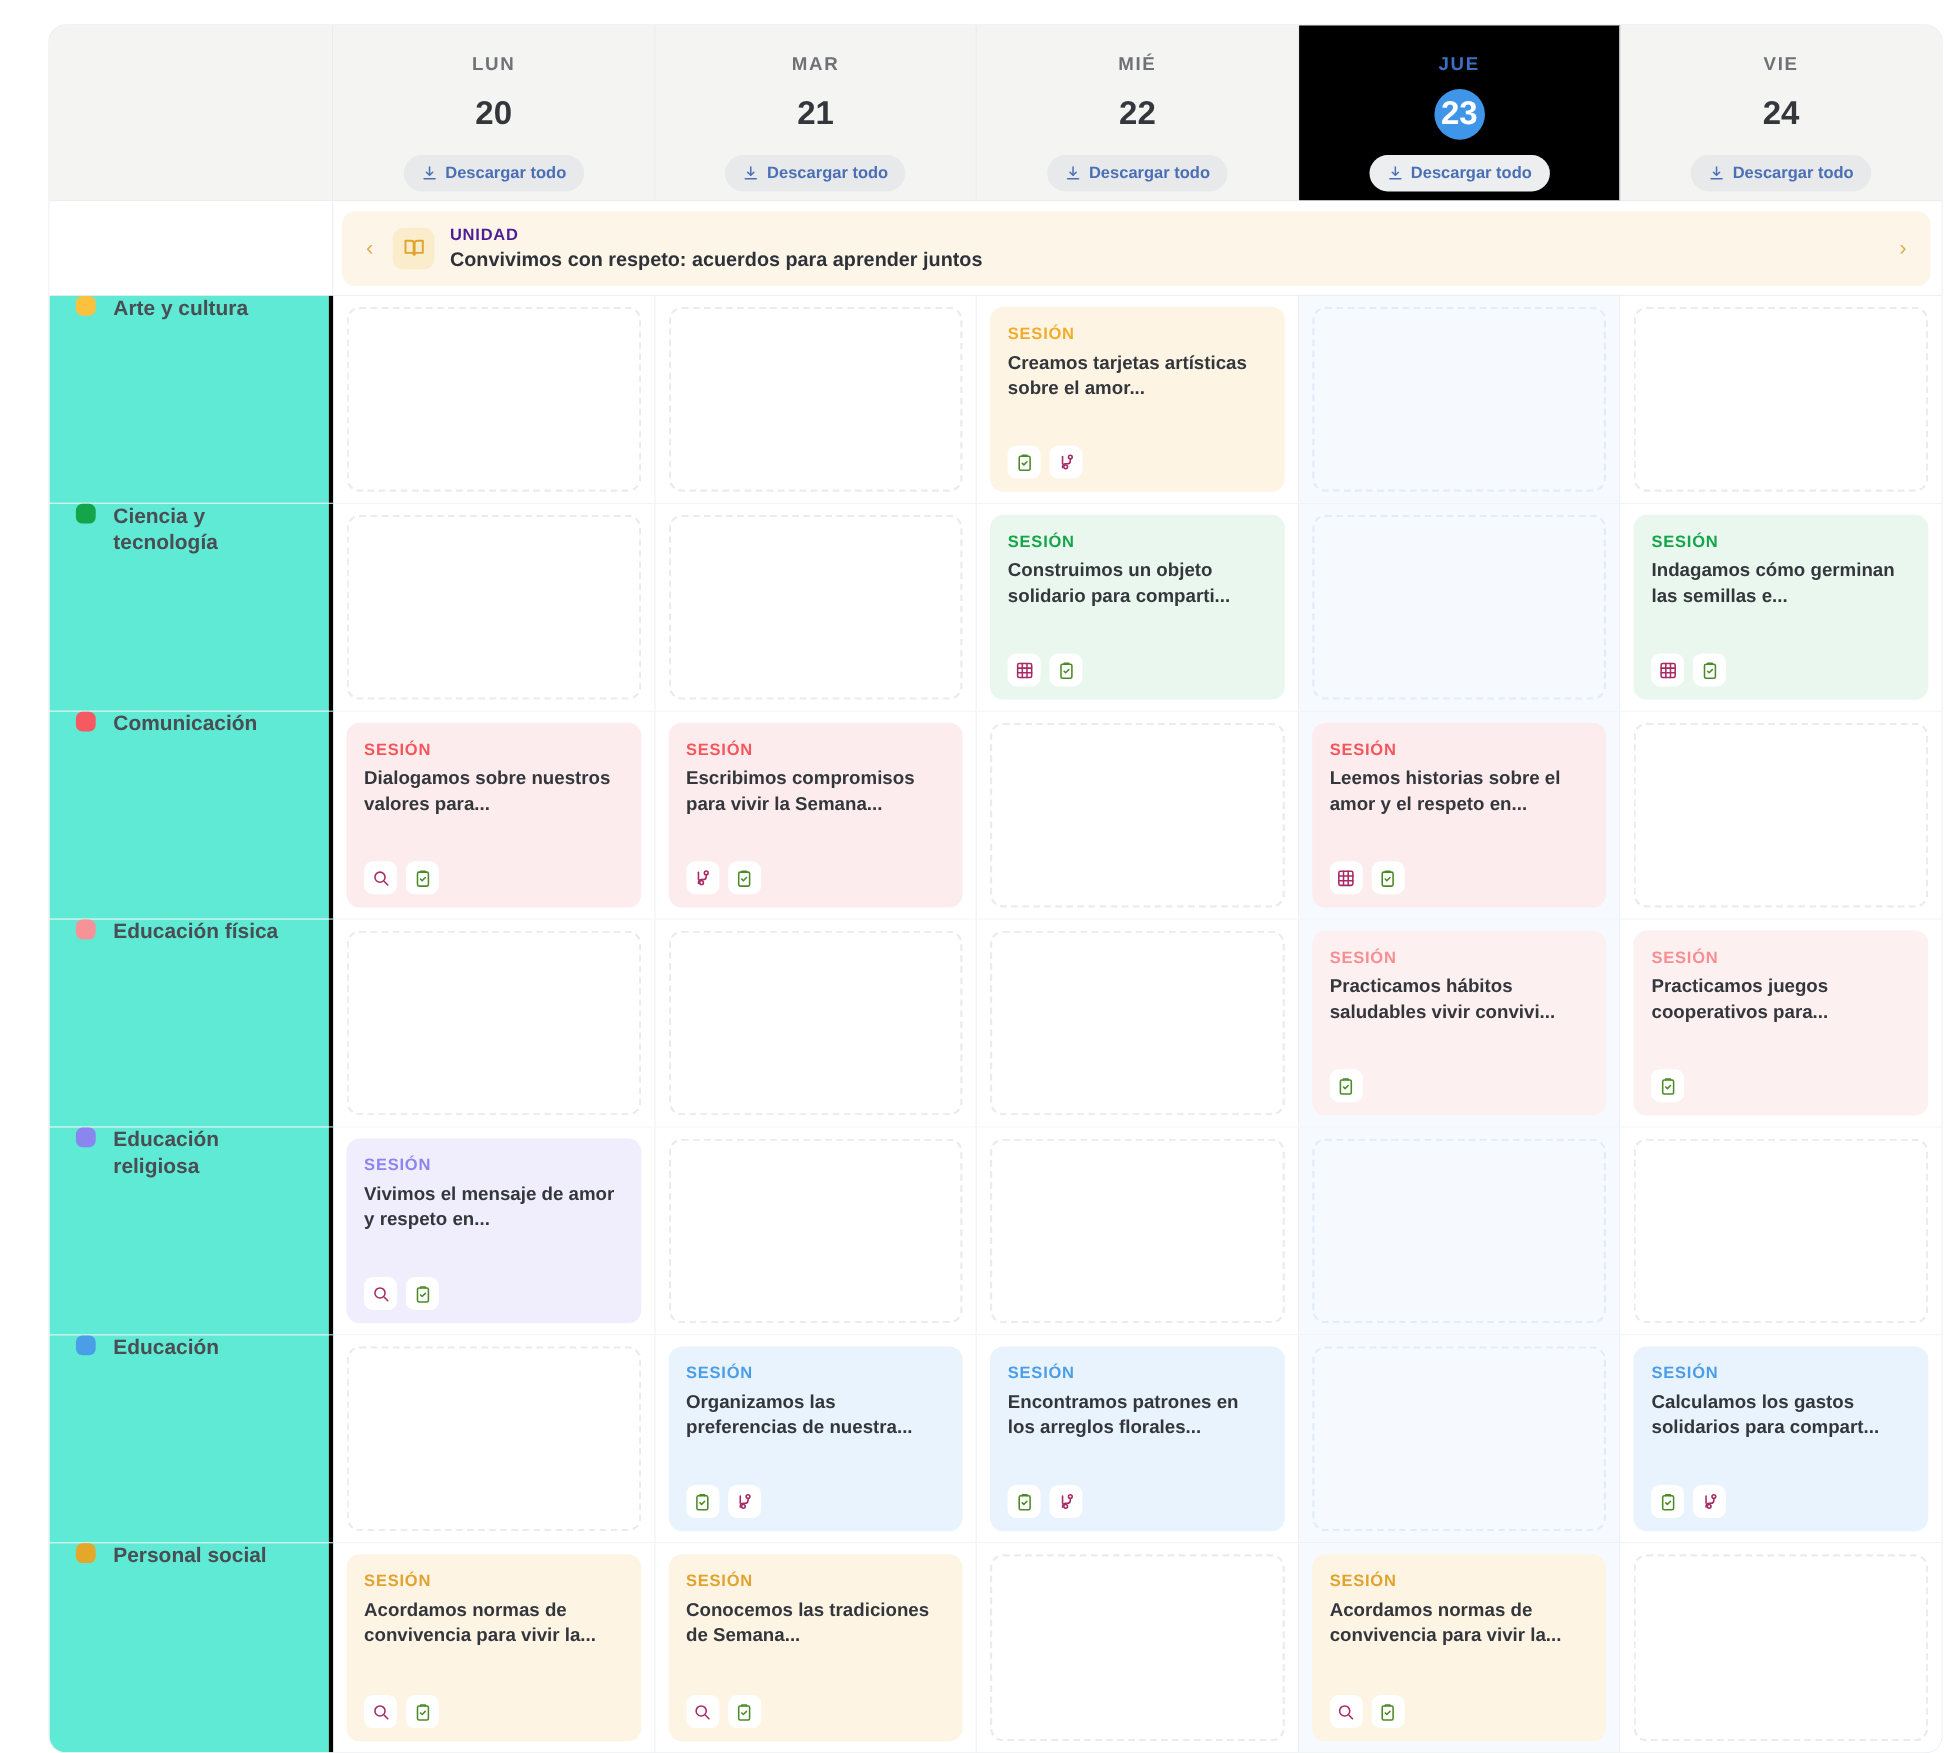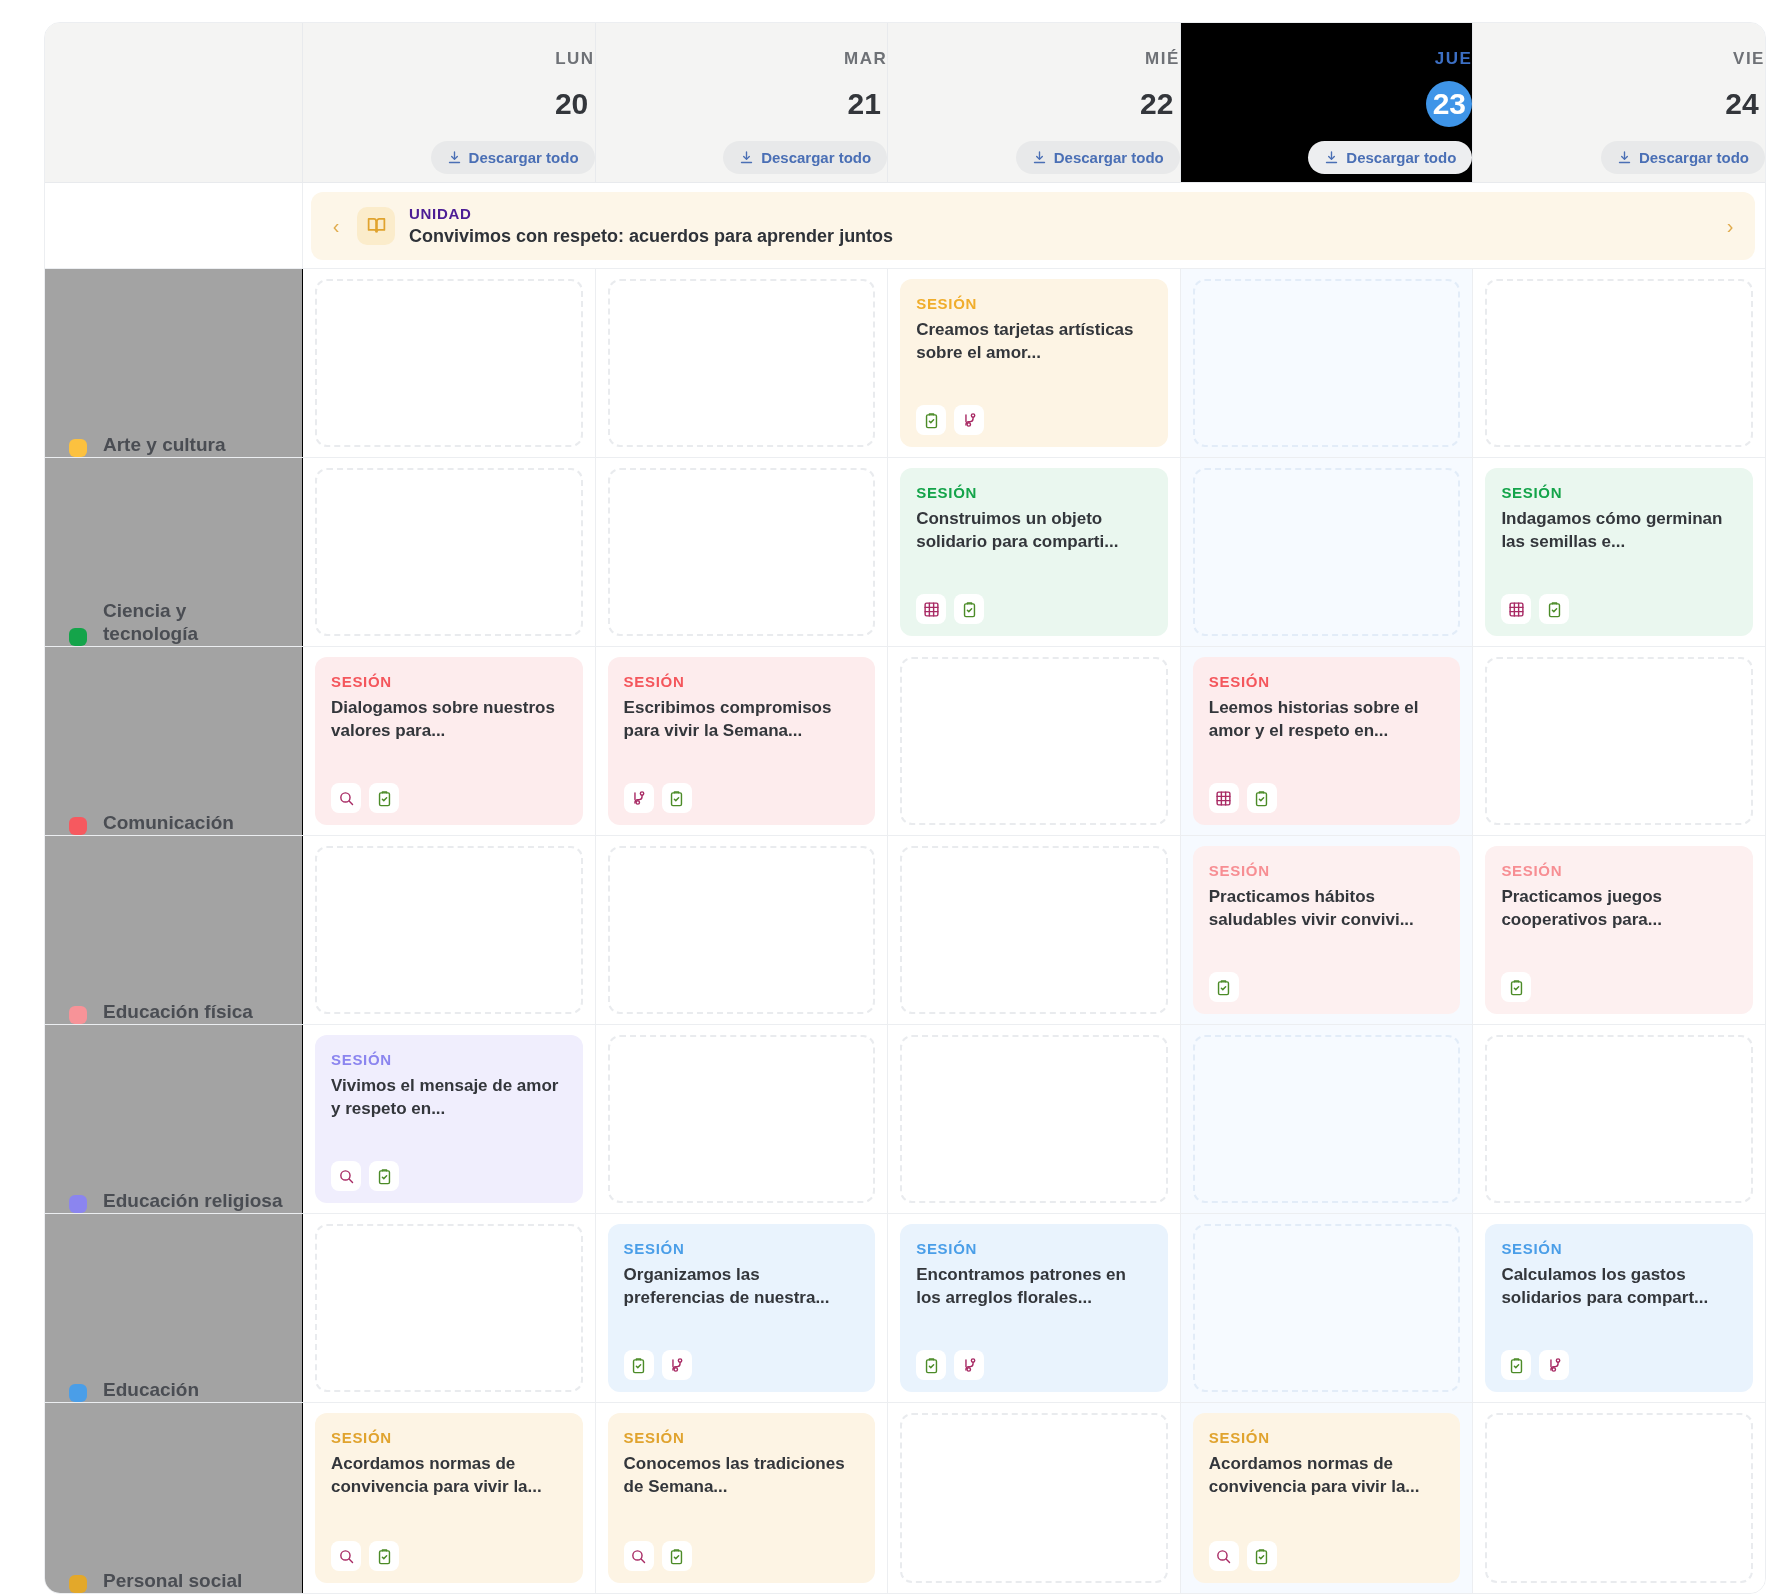--- a/index.html
+++ b/index.html
@@ -36,21 +36,21 @@
     flex: 0 0 258px;
     background: #f4f4f3;
     border-right: 1px solid #e8eaed;
   }
   .day-head {
     flex: 1 1 0;
     background: #f4f4f3;
     border-right: 1px solid #e8eaed;
     display: flex;
     flex-direction: column;
-    align-items: flex-end;
+    align-items: center;
     justify-content: flex-start;
     padding-top: 26px;
   }
   .day-head:last-child { border-right: none; }
   .day-head.is-today {
     background: #000000;
   }
   .day-name {
     font-size: 17px;
     font-weight: 600;
@@ -163,26 +163,26 @@
 
   
   .subject-row {
     display: flex;
     border-bottom: 1px solid #eceef1;
   }
   .subject-row:last-child { border-bottom: none; }
   .subject-label {
     width: 258px;
     flex: 0 0 258px;
-    border-right: 1px solid #000000;
-    display: flex;
-    align-items: flex-end;
+    border-right: 4px solid #000000;
+    display: flex;
+    align-items: flex-start;
     gap: 16px;
     padding: 0 18px 0 24px;
-    background: #a3a3a3;
+    background: #5eead4;
   }
   .subject-dot {
     width: 18px;
     height: 18px;
     border-radius: 6px;
     flex: 0 0 auto;
   }
   .subject-name {
     font-size: 19px;
     font-weight: 600;

